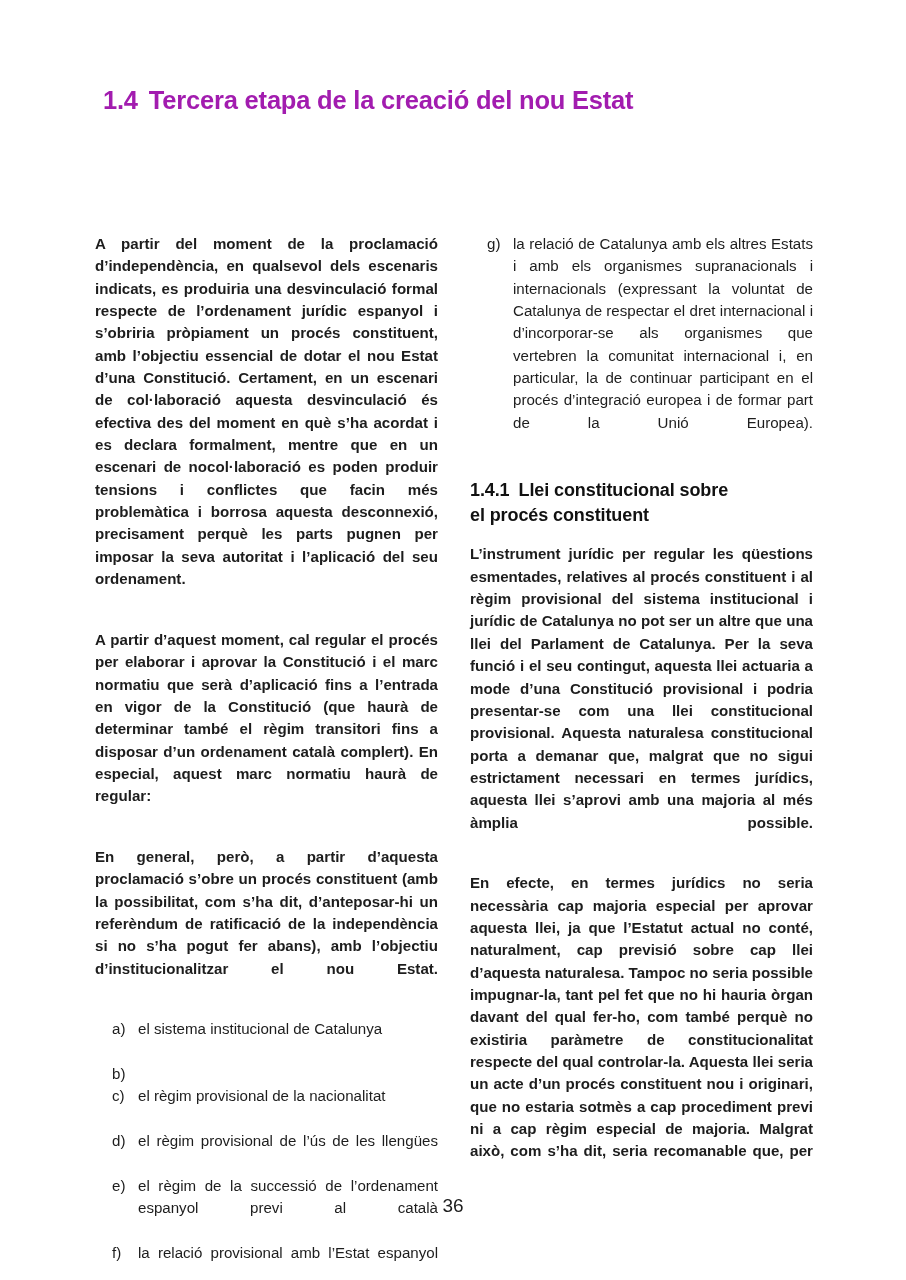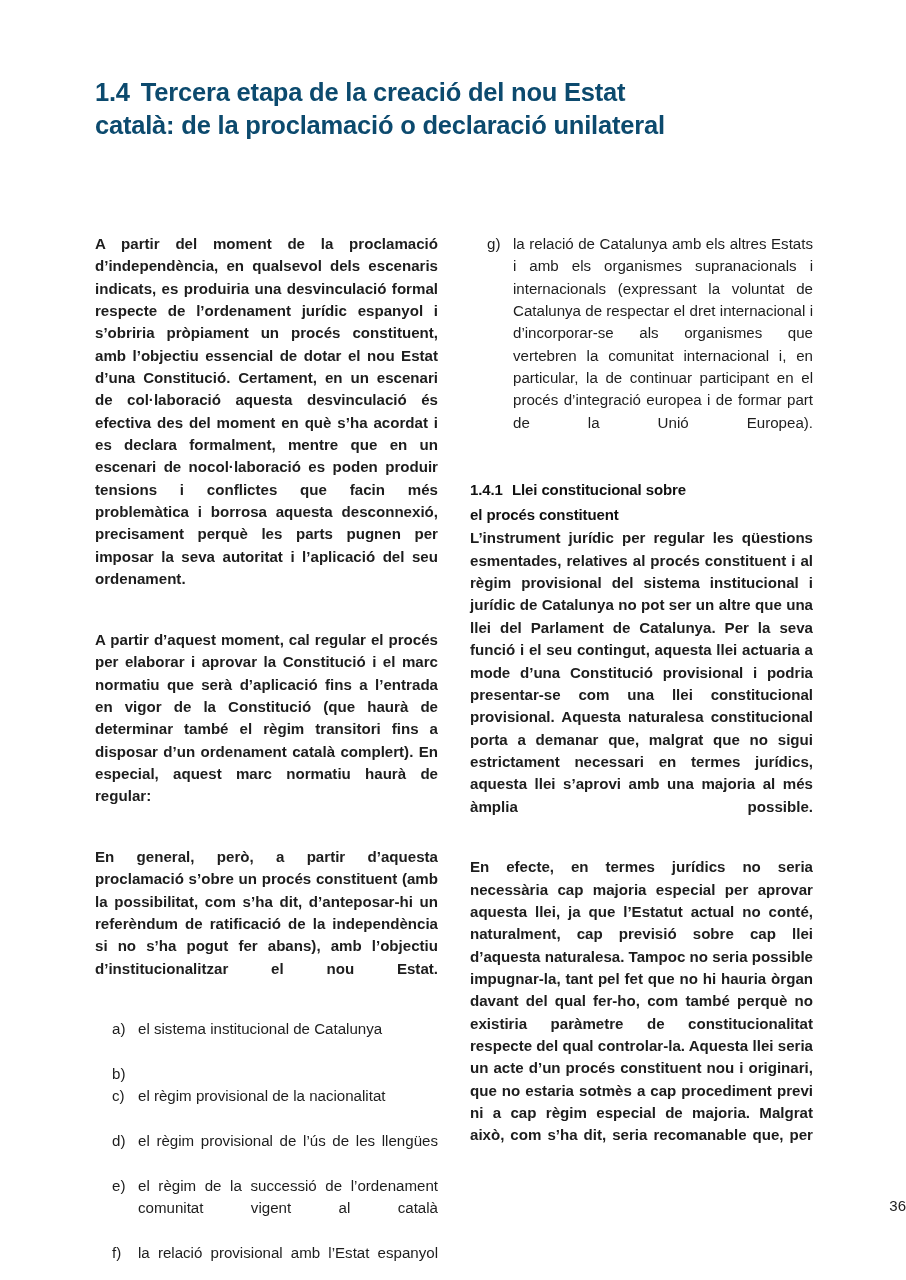--- a/index.html
+++ b/index.html
@@ -23,26 +23,26 @@
   }
 
   
   .heading-block {
     position: absolute;
     left: 95px;
     top: 76px;
     width: 720px;
   }
   h1.doc-title {
-    margin: 0;
+    margin: 8px;
     font-size: 25.5px;
     line-height: 33px;
     font-weight: bold;
     letter-spacing: -0.2px;
-    color: #0c4a6e;
+    color: #a21caf;
   }
   h1.doc-title .num {
     margin-right: 11px;
   }
 
   
   .columns {
     position: absolute;
     left: 95px;
     top: 233px;
@@ -94,60 +94,60 @@
     text-align: left;
     font-size: 15.1px;
     line-height: 22.35px;
     color: #1d1d1d;
   }
   
   ol.lettered li.short { text-align: left; }
 
   
   h2.sub-title {
-    margin: 22px 0 0 0;
-    font-size: 15px;
+    margin: 22px 0 16px 0;
+    font-size: 18px;
     line-height: 24.5px;
     font-weight: bold;
     color: #111111;
     letter-spacing: -0.1px;
   }
   h2.sub-title .num {
     margin-right: 9px;
   }
 
   
   .folio {
     position: absolute;
     left: 0;
     right: 0;
     top: 1197px;
-    text-align: right;
-    font-size: 15px;
+    text-align: center;
+    font-size: 19px;
     line-height: 18px;
     color: #1d1d1d;
   }
 
   
   p.body::after,
   ol.lettered li::after {
     content: "";
     display: inline-block;
     width: 100%;
   }
 </style>
 </head>
 <body>
 
 <div class="page">
 
   <div class="heading-block">
     <h1 class="doc-title">
       <span class="num">1.4</span><span>Tercera etapa de la creació del nou Estat</span><br>
-      <span>català: de la proclamació o declaració unilateral</span><br>
+      <br>
     </h1>
   </div>
 
   <div class="columns">
 
     <div class="col col-left">
 
       <p class="body">A partir del moment de la proclamació d’independència, en qualsevol dels escenaris indicats, es produiria una desvinculació formal respecte de l’ordenament jurídic espanyol i s’obriria pròpiament un procés constituent, amb l’objectiu essencial de dotar el nou Estat d’una Constitució. Certament, en un escenari de col·laboració aquesta desvinculació és efectiva des del moment en què s’ha acordat i es declara formalment, mentre que en un escenari de nocol·laboració es poden produir tensions i conflictes que facin més problemàtica i borrosa aquesta desconnexió, precisament perquè les parts pugnen per imposar la seva autoritat i l’aplicació del seu ordenament.</p>
       <p class="body">A partir d’aquest moment, cal regular el procés per elaborar i aprovar la Constitució i el marc normatiu que serà d’aplicació fins a l’entrada en vigor de la Constitució (que haurà de determinar també el règim transitori fins a disposar d’un ordenament català complert). En especial, aquest marc normatiu haurà de regular:</p>
       <p class="body">En general, però, a partir d’aquesta proclamació s’obre un procés constituent (amb la possibilitat, com s’ha dit, d’anteposar-hi un referèndum de ratificació de la independència si no s’ha pogut fer abans), amb l’objectiu d’institucionalitzar el nou Estat.</p>
@@ -163,21 +163,21 @@
         <li class="short">
           <span class="marker">c)</span>
           <span>el règim provisional de la nacionalitat</span>
         </li>
         <li>
           <span class="marker">d)</span>
           <span>el règim provisional de l’ús de les llengües</span>
         </li>
         <li>
           <span class="marker">e)</span>
-          <span>el règim de la successió de l’ordenament comunitat vigent al català</span>
+          <span>el règim de la successió de l’ordenament espanyol previ al català</span>
         </li>
         <li>
           <span class="marker">f)</span>
           <span>la relació provisional amb l’Estat espanyol</span>
         </li>
       </ol>
 
     </div>
 
     <div class="col col-right">

